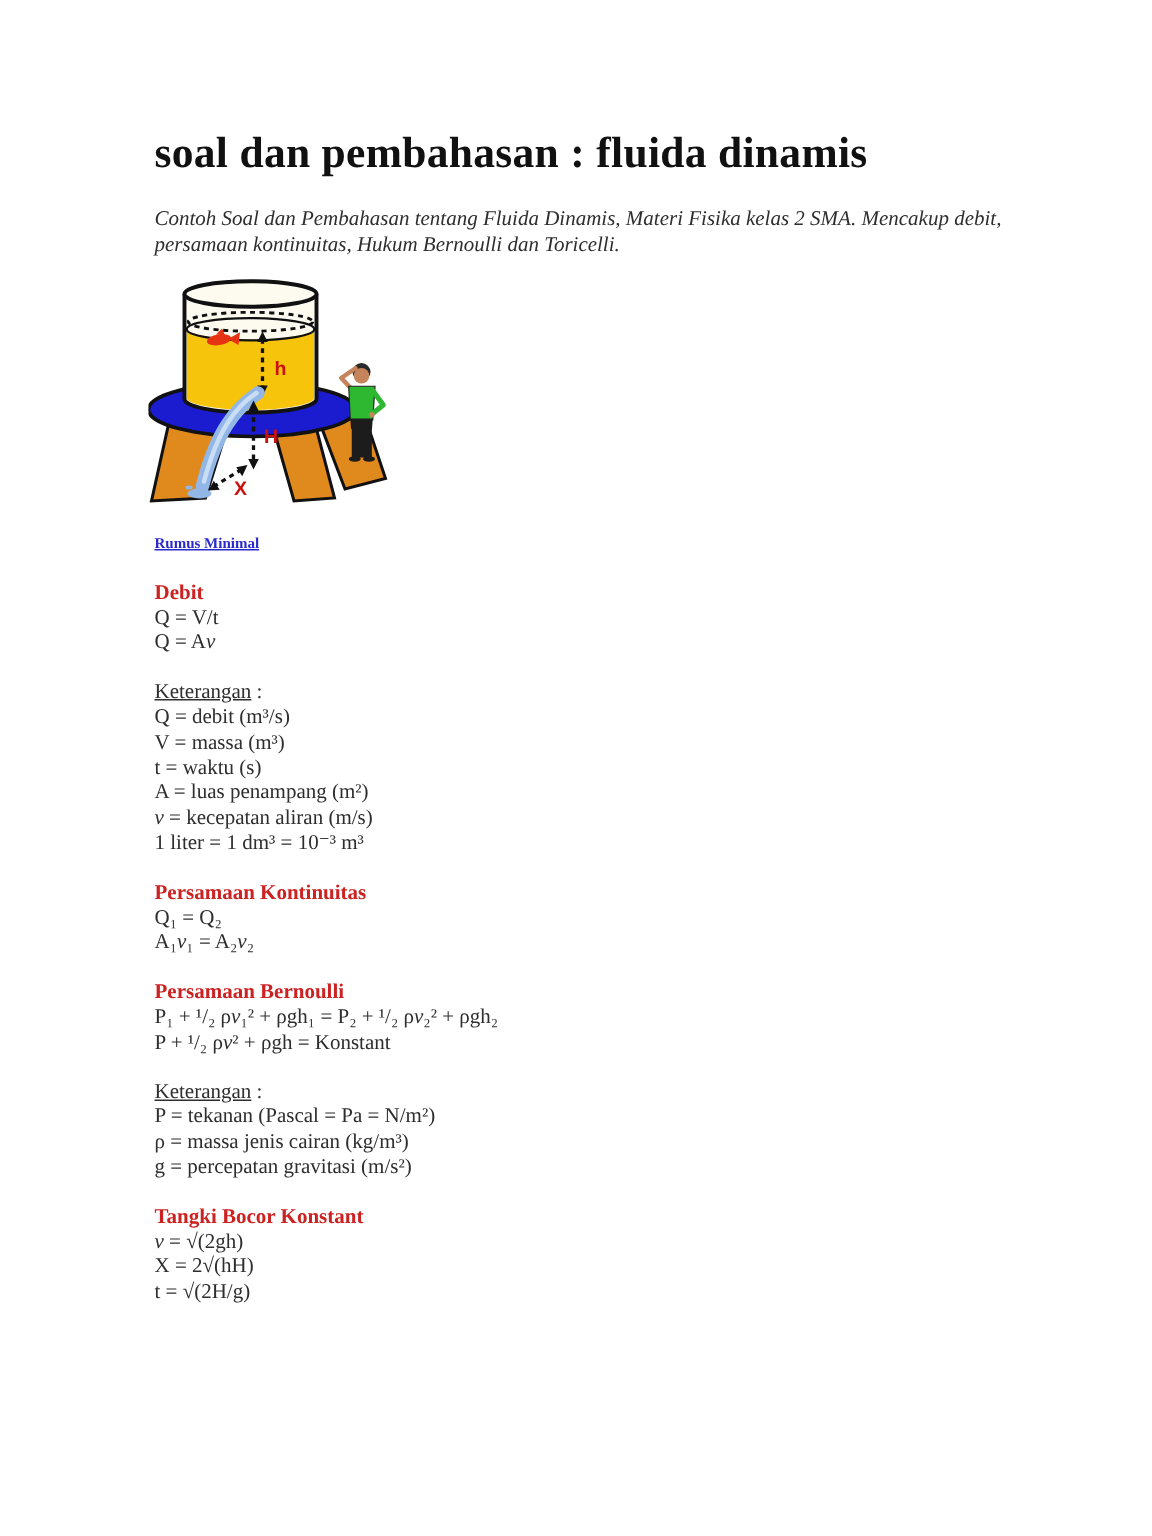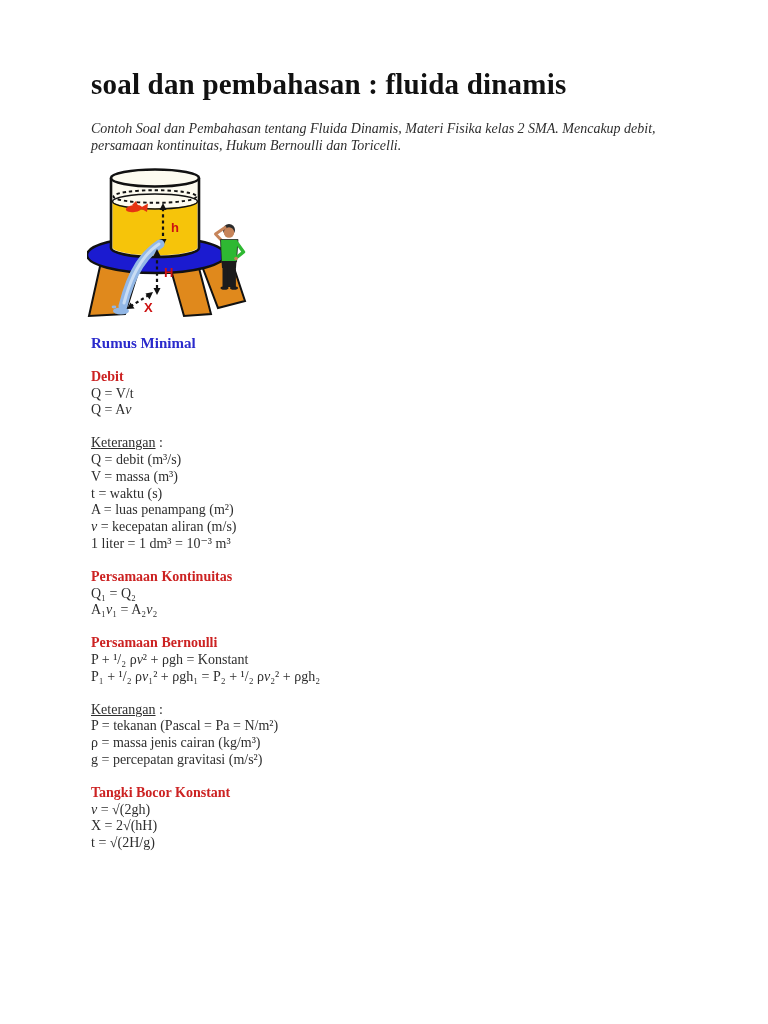--- a/index.html
+++ b/index.html
@@ -2,36 +2,36 @@
 <html style="--heading-red: #cc2222; --link-blue: #2a2acc; --body-text: #2e2e2e; --page-bg: #ffffff; --fig-liquid: #f6c40a; --fig-tank_top: #fdfbf0; --fig-platform: #1b1bd0; --fig-legs: #e0891c; --fig-water: #92b7e6; --fig-water_light: #c9ddf4; --fig-fish: #e63312; --fig-shirt: #2eb832; --fig-skin: #c6845a; --fig-pants: #1c1c1c; --fig-label_red: #cc1111; --fig-outline: #111111;"><head>
 <meta charset="utf-8">
 <style>
   html,body{margin:0;padding:0;}
   body{
     width:768px;height:1024px;background:var(--page-bg,#fff);
     font-family:"Liberation Serif","DejaVu Serif",serif;
     color:var(--body-text,#2e2e2e);
     overflow:hidden;
   }
-  .page{padding:68px 70px 0 91px;}
+  .page{padding:86px 70px 0 91px;margin-left:12px;}
   h1.title{
     font-size:29px;line-height:33px;margin:0 0 19px 0;font-weight:bold;color:#111;
     letter-spacing:0.2px;
   }
   .meta{font-size:14px;line-height:17px;margin-bottom:17px;}
   .meta .date{font-style:italic;}
   .meta a{color:var(--link-blue,#2a2acc);text-decoration:underline;cursor:pointer;}
   .intro{font-size:14px;line-height:17px;width:592px;margin-bottom:10px;font-style:italic;}
   .figure-wrap{margin:0 0 9px -4px;}
   .section{margin-bottom:16px;font-size:14px;line-height:16.8px;}
   .red-heading{color:var(--heading-red,#cc2222);font-weight:bold;}
   .ket-heading .u{text-decoration:underline;}
   .rumus-link{
-    color:var(--link-blue,#2a2acc);font-weight:bold;cursor:pointer;
-    font-size:15px;
+    color:var(--link-blue,#2a2acc);font-weight:bold;text-decoration:underline;cursor:pointer;
+    font-size:10px;
   }
   .fline em{font-style:italic;}
   svg text.fig-label{
     font-family:"Liberation Sans","DejaVu Sans",sans-serif;
     font-weight:bold;fill:var(--fig-label_red,#cc1111);font-size:13px;
   }
 </style>
 </head>
 <body>
 
@@ -128,22 +128,22 @@
         <div class="fline"><em>v</em> = kecepatan aliran (m/s)</div>
         <div class="fline">1 liter = 1 dm³ = 10⁻³ m³</div>
       </div>
       <div class="section">
         <div class="red-heading">Persamaan Kontinuitas</div>
         <div class="fline">Q₁ = Q₂</div>
         <div class="fline">A₁<em>v</em>₁ = A₂<em>v</em>₂</div>
       </div>
       <div class="section">
         <div class="red-heading">Persamaan Bernoulli</div>
+        <div class="fline">P₁ + ¹/₂ ρ<em>v</em>₁² + ρgh₁ = P₂ + ¹/₂ ρ<em>v</em>₂² + ρgh₂</div>
         <div class="fline">P + ¹/₂ ρ<em>v</em>² + ρgh = Konstant</div>
-        <div class="fline">P₁ + ¹/₂ ρ<em>v</em>₁² + ρgh₁ = P₂ + ¹/₂ ρ<em>v</em>₂² + ρgh₂</div>
       </div>
       <div class="section">
         <div class="ket-heading"><span class="u">Keterangan</span> :</div>
         <div class="fline">P = tekanan (Pascal = Pa = N/m²)</div>
         <div class="fline">ρ = massa jenis cairan (kg/m³)</div>
         <div class="fline">g = percepatan gravitasi (m/s²)</div>
       </div>
       <div class="section">
         <div class="red-heading">Tangki Bocor Konstant</div>
         <div class="fline"><em>v</em> = √(2gh)</div>

